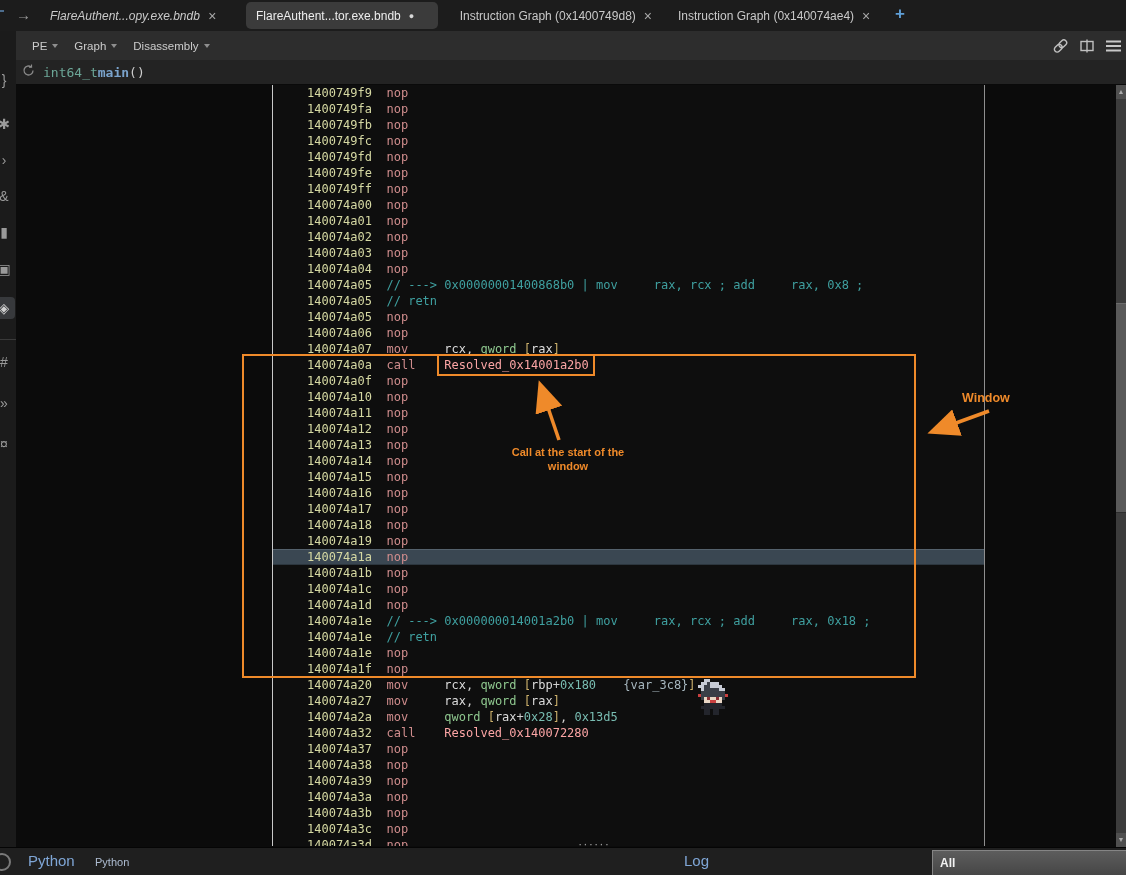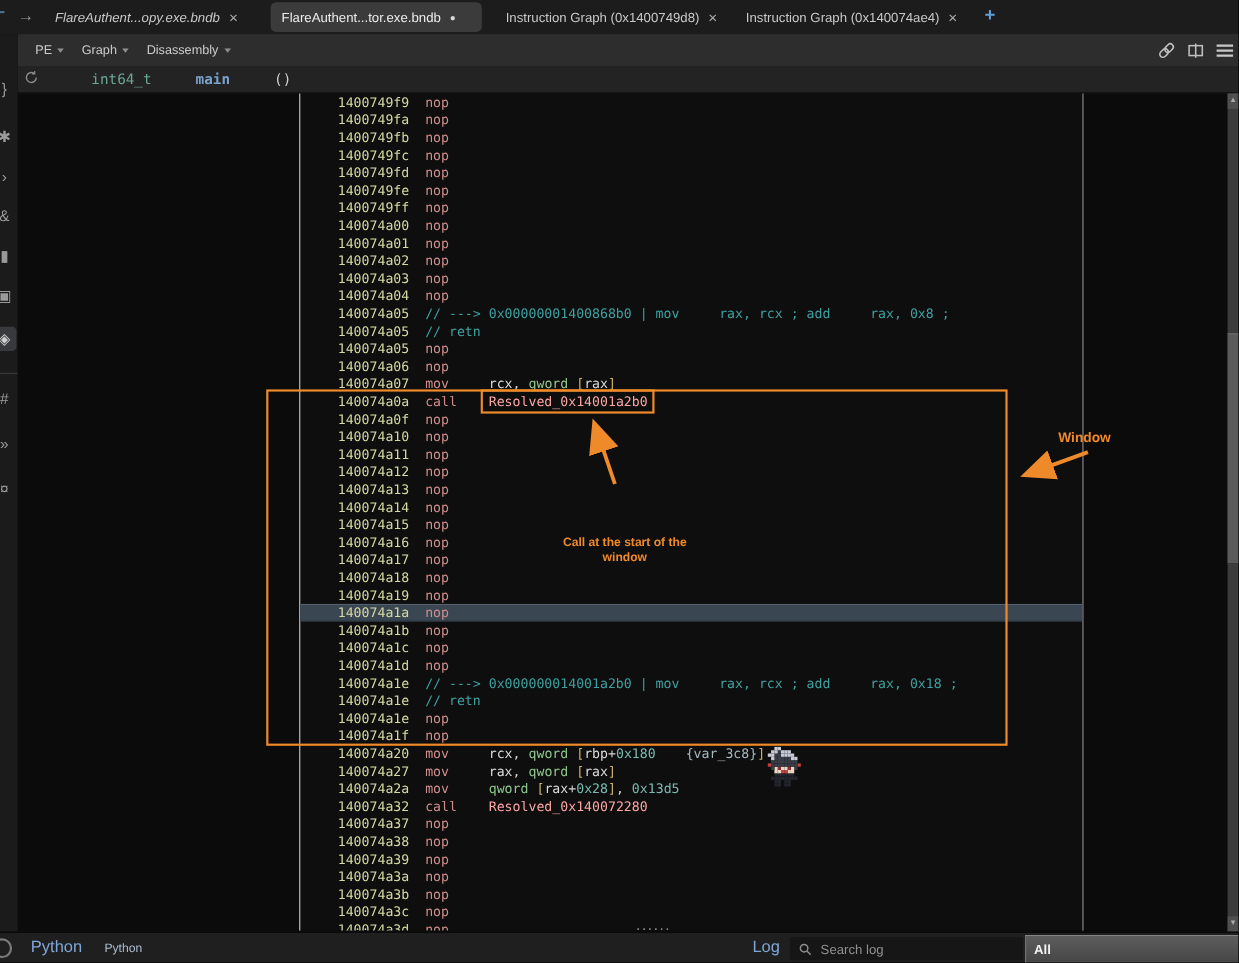--- a/index.html
+++ b/index.html
@@ -20,21 +20,21 @@
   .toolbar{position:absolute;left:16px;top:31px;width:1110px;height:29px;background:#2d2d2d;
            display:flex;align-items:center;color:#cccccc;font-size:11.5px;}
   .menu{display:flex;align-items:center;gap:5px;margin-left:16px;}
   .caret{width:0;height:0;border-left:3.5px solid transparent;border-right:3.5px solid transparent;
          border-top:4px solid #8f8f8f;margin-top:1px;}
   .tb-icons{position:absolute;right:4px;top:0;height:29px;display:flex;align-items:center;gap:10px;}
   .tb-icons svg{display:block;}
   
   .funcheader{position:absolute;left:16px;top:60px;width:1110px;height:25px;background:#232323;
               display:flex;align-items:center;font-family:"DejaVu Sans Mono",monospace;font-size:13px;
-              border-bottom:1px solid #0a0a0a;box-sizing:border-box;gap:40px;}
+              border-bottom:1px solid #0a0a0a;box-sizing:border-box;}
   .fh-icon{margin:0 8px 0 6px;color:#8a8a8a;}
   .fh-type{color:#6ca697;}
   .fh-name{color:#7aa3cc;font-weight:bold;}
   .fh-parens{color:#cfcfcf;}
   
   .sidebar{position:absolute;left:0;top:31px;width:16px;height:816px;background:#1b1b1b;overflow:hidden;}
   .sb-icon{position:absolute;left:-7px;width:22px;height:22px;color:#9a9a9a;font-size:14px;
            line-height:22px;text-align:center;}
   .sb-icon.sel{background:#37393c;border-radius:4px 4px 4px 4px;color:#d0d0d0;}
   .sb-divider{position:absolute;left:0;width:16px;height:1px;background:#3a3a3a;top:308px;}
@@ -55,21 +55,21 @@
   .vscroll{position:absolute;left:1116px;top:85px;width:10px;height:762px;background:#3c3c3c;}
   .vs-btn{position:absolute;left:0;width:10px;height:14px;background:#4f4f4f;color:#ababab;
           font-size:7px;text-align:center;line-height:14px;}
   .vs-up{top:0;} .vs-down{bottom:0;}
   .vs-thumb{position:absolute;left:0;top:218px;width:10px;height:210px;background:#5a5a5a;
             border-top:1px solid #6c6c6c;border-bottom:1px solid #2e2e2e;box-sizing:border-box;}
   
   .ann-rect{position:absolute;left:242px;top:354px;width:674px;height:324px;box-sizing:border-box;
             border:2px solid #ef8a2a;pointer-events:none;z-index:6;}
   .ann-text{position:absolute;color:#ef8a2a;font-weight:bold;z-index:7;pointer-events:none;}
-  .ann-call{left:488px;top:445px;width:160px;font-size:11px;text-align:center;line-height:14px;margin-top:41px;}
+  .ann-call{left:488px;top:445px;width:160px;font-size:11px;text-align:center;line-height:14px;}
   .ann-window{left:962px;top:391px;font-size:12.5px;}
   .overlay-svg{position:absolute;left:0;top:0;z-index:7;pointer-events:none;}
   
   .sprite{position:absolute;left:695px;top:679px;width:3px;height:3px;z-index:5;}
   
   .bottombar{position:absolute;left:0;top:847px;width:1126px;height:28px;background:#1f1f1f;
              border-top:1px solid #050505;box-sizing:border-box;}
   .bb-circle{position:absolute;left:-7px;top:5px;width:14px;height:14px;border:2px solid #7a7a7a;
              border-radius:50%;}
   .bb-console{position:absolute;left:28px;top:4px;font-size:15px;color:#7fa6d6;}
@@ -205,23 +205,16 @@
     <line x1="989" y1="411" x2="934" y2="431" stroke="#ef8a2a" stroke-width="3.5" marker-end="url(#ah)"></line>
   </svg>
 
   <div class="bb-dots">······</div>
 
   <div class="bottombar">
     <div class="bb-circle"></div>
     <span class="bb-console">Python</span>
     <span class="bb-python">Python</span>
     <span class="bb-log">Log</span>
-    <div class="bb-search">
-      <svg width="12" height="12" viewBox="0 0 12 12" fill="none" stroke="#8f8f8f" stroke-width="1.3">
-        <circle cx="5" cy="5" r="3.4"></circle>
-          <line x1="7.6" y1="7.6" x2="11" y2="11"></line>
-        </svg>
-      <input type="text" placeholder="Search log" style="">
-    </div>
     <div class="bb-filter">All</div>
   </div>
 
 </div>
 
 </body></html>

